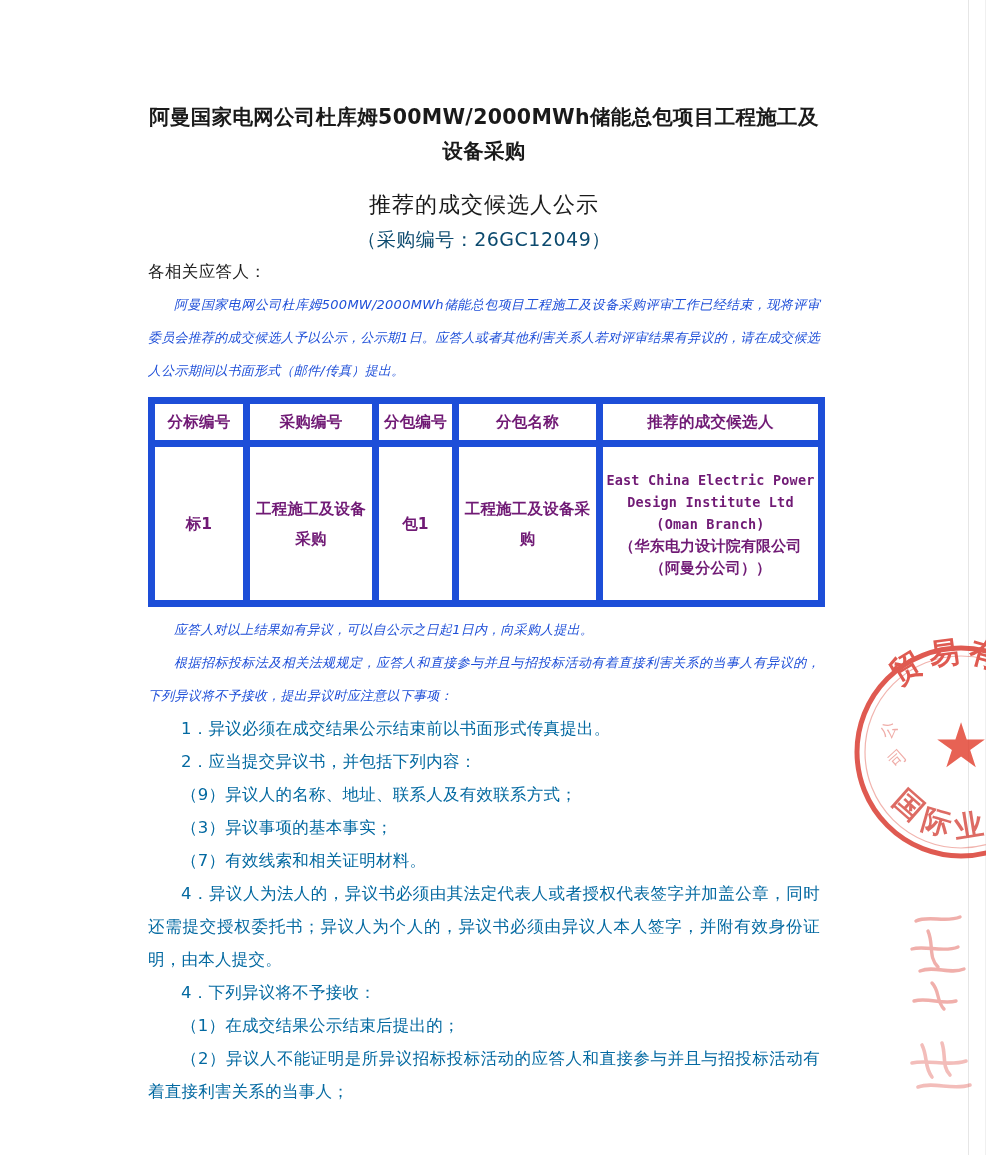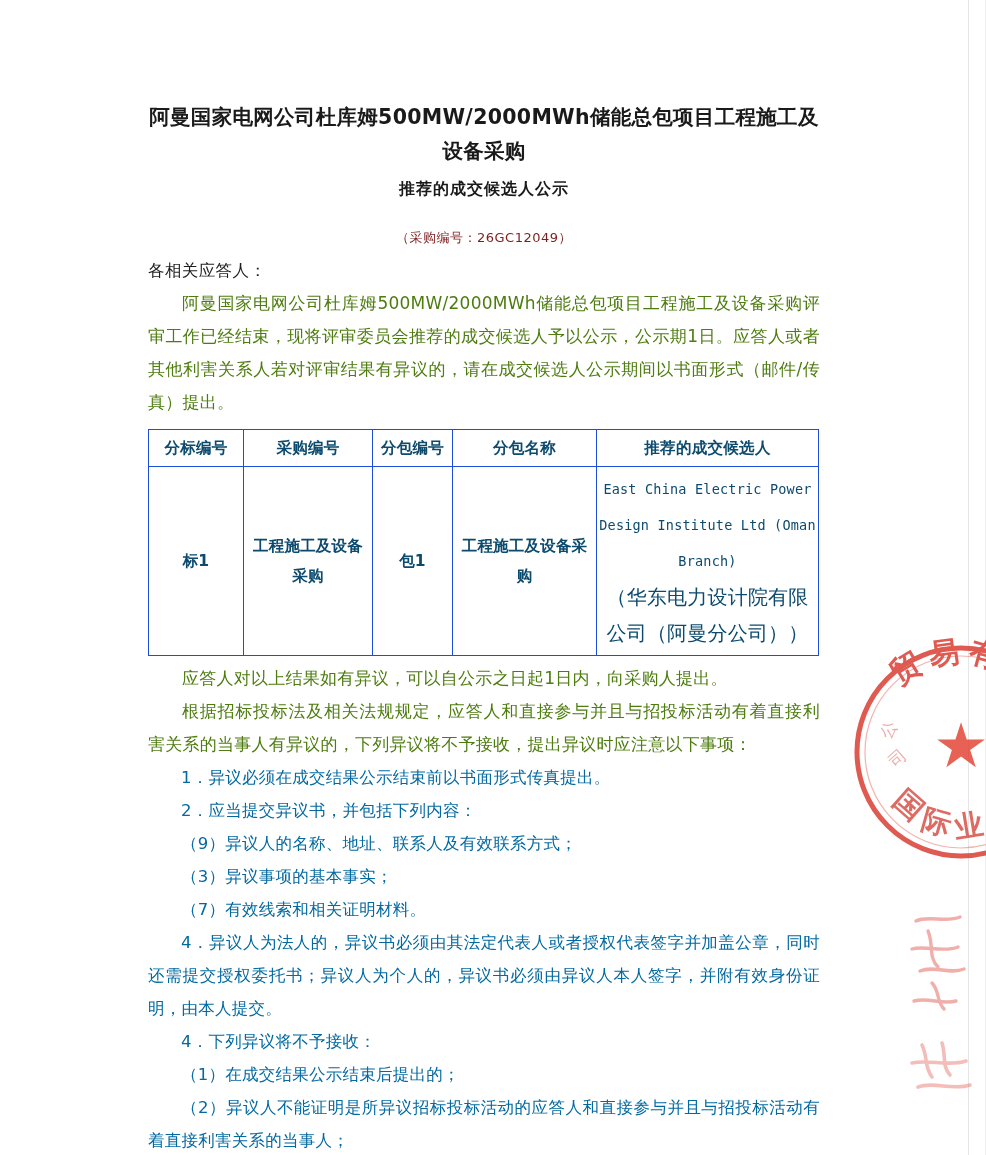--- a/index.html
+++ b/index.html
@@ -53,51 +53,52 @@
   .title-main {
     font-family: "DejaVu Sans", "Liberation Sans", sans-serif;
     font-size: 20.5px;
     font-weight: bold;
     color: #1a1a1a;
     line-height: 34px;
     letter-spacing: 0.3px;
     text-align: center;
   }
   .title-sub {
-    font-size: 16px;
-    font-weight: bold;
+    font-size: 22px;
+    font-weight: normal;
     color: #1a1a1a;
     line-height: 34px;
-    margin-top: 4px;
+    margin-top: 20px;
     letter-spacing: 1px;
   }
   .title-code {
-    font-size: 13px;
+    font-size: 19px;
     font-weight: normal;
-    color: #7f1d1d;
+    color: #0c4a6e;
     line-height: 32px;
-    margin-top: 16px;
+    margin-top: 1px;
     letter-spacing: 0.5px;
   }
 
   
   .salutation {
     font-size: 16.5px;
     line-height: 33px;
     color: #1d1d1d;
     letter-spacing: 0.4px;
   }
   .para {
-    font-size: 17px;
+    font-size: 13px;
     line-height: 33px;
-    color: #4d7c0f;
+    color: #1d4ed8;
     text-align: justify;
     text-justify: inter-character;
     letter-spacing: 0.25px;
     text-indent: 2em;
+    font-style: italic;
   }
 
   .list-item {
     font-size: 16.5px;
     line-height: 33px;
     color: #0369a1;
     text-align: justify;
     text-justify: inter-character;
     letter-spacing: 0.25px;
     text-indent: 2em;
@@ -106,53 +107,53 @@
   
   .bid-table {
     border-collapse: collapse;
     width: 671px;
     margin-top: 10px;
     margin-bottom: 6px;
     table-layout: fixed;
   }
   .bid-table th,
   .bid-table td {
-    border: 1px solid #1d4ed8;
+    border: 7px solid #1d4ed8;
     text-align: center;
     vertical-align: middle;
-    color: #0c4a6e;
+    color: #701a75;
     padding: 4px 2px;
   }
   .bid-table th {
     font-size: 15.5px;
     font-weight: bold;
     height: 28px;
     line-height: 22px;
     letter-spacing: 0.3px;
   }
   .bid-table td {
     font-size: 15.5px;
     font-weight: bold;
     line-height: 30px;
     letter-spacing: 0.2px;
   }
   .bid-table td.winner {
-    font-weight: normal;
+    font-weight: bold;
     font-size: 15px;
-    line-height: 36px;
+    line-height: 22px;
   }
   .winner-en {
     font-family: "DejaVu Sans Mono", "Liberation Mono", monospace;
     font-size: 13.5px;
     letter-spacing: 0.2px;
     display: block;
   }
   .winner-cn {
     display: block;
-    font-size: 20px;
+    font-size: 15px;
     letter-spacing: 0.2px;
   }
   .col-a { width: 95px; }
   .col-b { width: 129px; }
   .col-c { width: 80px; }
   .col-d { width: 144px; }
   .col-e { width: 222px; }
 
   .row-body { height: 160px; }
 

